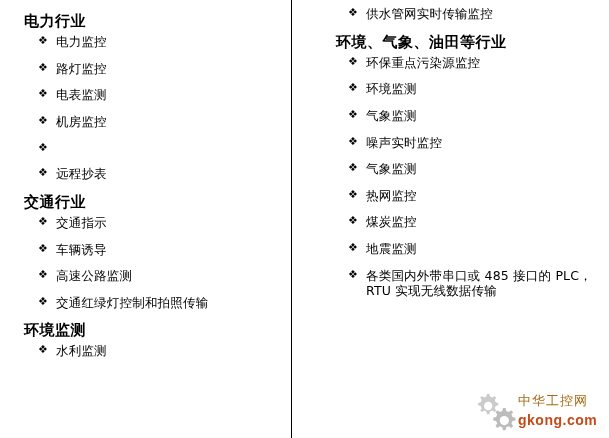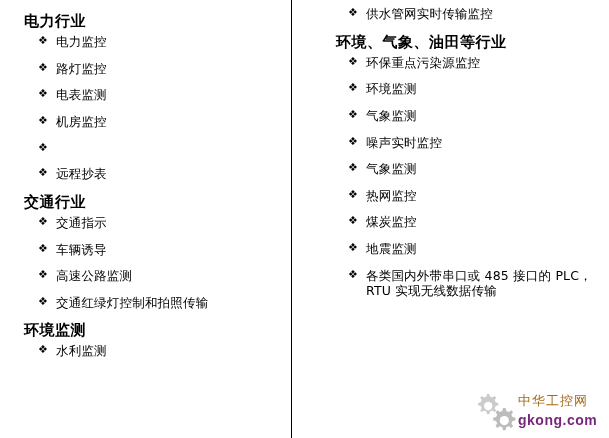--- a/index.html
+++ b/index.html
@@ -102,21 +102,21 @@
     font-size: 13px;
     color: #a16207;
     font-family: "DejaVu Sans", sans-serif;
     letter-spacing: 1px;
   }
   .wm-text-en {
     position: absolute;
     left: 44px;
     top: 22px;
     font-size: 14px;
-    color: #701a75;
+    color: #c2410c;
     font-family: "Liberation Sans", sans-serif;
     font-weight: bold;
     letter-spacing: 0.5px;
   }
 </style>
 </head>
 <body>
 
 <div class="page">
 

